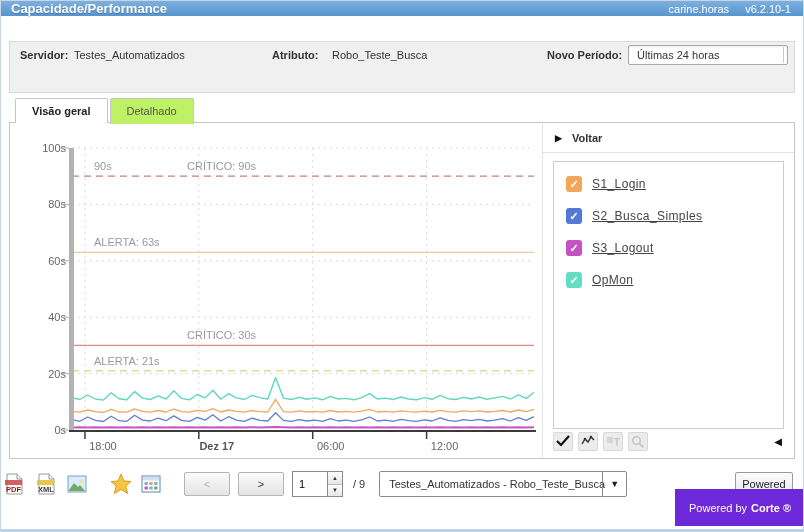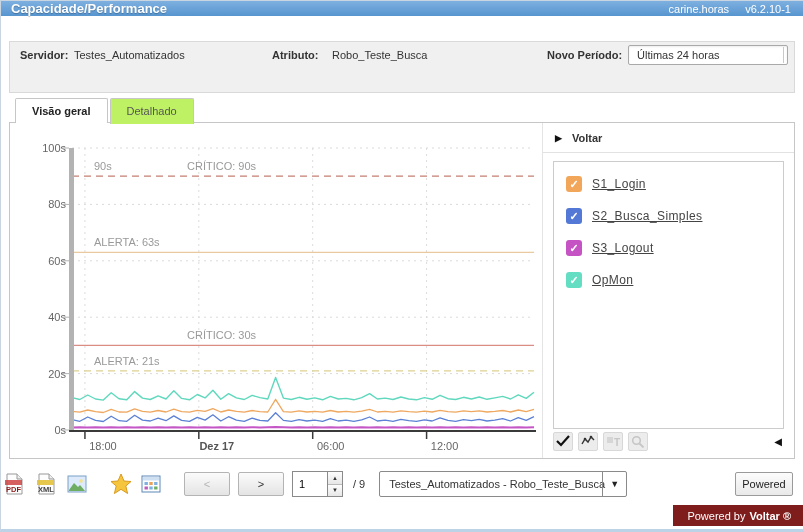--- a/index.html
+++ b/index.html
@@ -69,21 +69,21 @@
   .spin span:first-child { border-bottom:1px solid #bbb; }
   .page-total { font-size:11px; color:#333; margin-right:14px; }
   .combo-lg { position:relative; width:248px; height:26px; background:#fff; border:1px solid #8a8a8a; border-radius:2px;
               display:flex; align-items:center; font-size:11px; color:#333; padding-left:9px; cursor:pointer; }
   .combo-lg .arrowbox { position:absolute; right:0; top:0; bottom:0; width:24px; border-left:1px solid #8a8a8a;
                         display:flex; align-items:center; justify-content:center; font-size:9px; color:#222; }
   .voltar { margin-left:auto; width:58px; height:24px; font-size:11px; border:1px solid #9a9a9a; border-radius:2px;
             background:linear-gradient(#fcfcfc,#e9e9e9); color:#222; cursor:pointer; }
 
   
-  .foot-badge { position:absolute; right:0; bottom:3px; height:21px; background:#7f1d1d; color:#fff;
+  .foot-badge { position:absolute; right:0; bottom:3px; height:37px; background:#6d28d9; color:#fff;
                 font-size:11px; display:flex; align-items:center; padding:0 12px 0 14px; }
   .foot-badge b { margin-left:4px; }
 
   svg text { font-family:"Liberation Sans", sans-serif; }
 </style>
 </head>
 <body>
 
 <div class="page">
 
@@ -272,16 +272,16 @@
     <div class="combo-lg">
       <span>Testes_Automatizados - Robo_Teste_Busca</span>
       <span class="arrowbox">▼</span>
     </div>
 
     <button class="voltar">Powered</button>
   </div>
 
   <div class="foot-badge">
     <span>Powered by</span>
-    <b>Voltar ®</b>
+    <b>Corte ®</b>
   </div>
 
 </div>
 
 </body></html>

